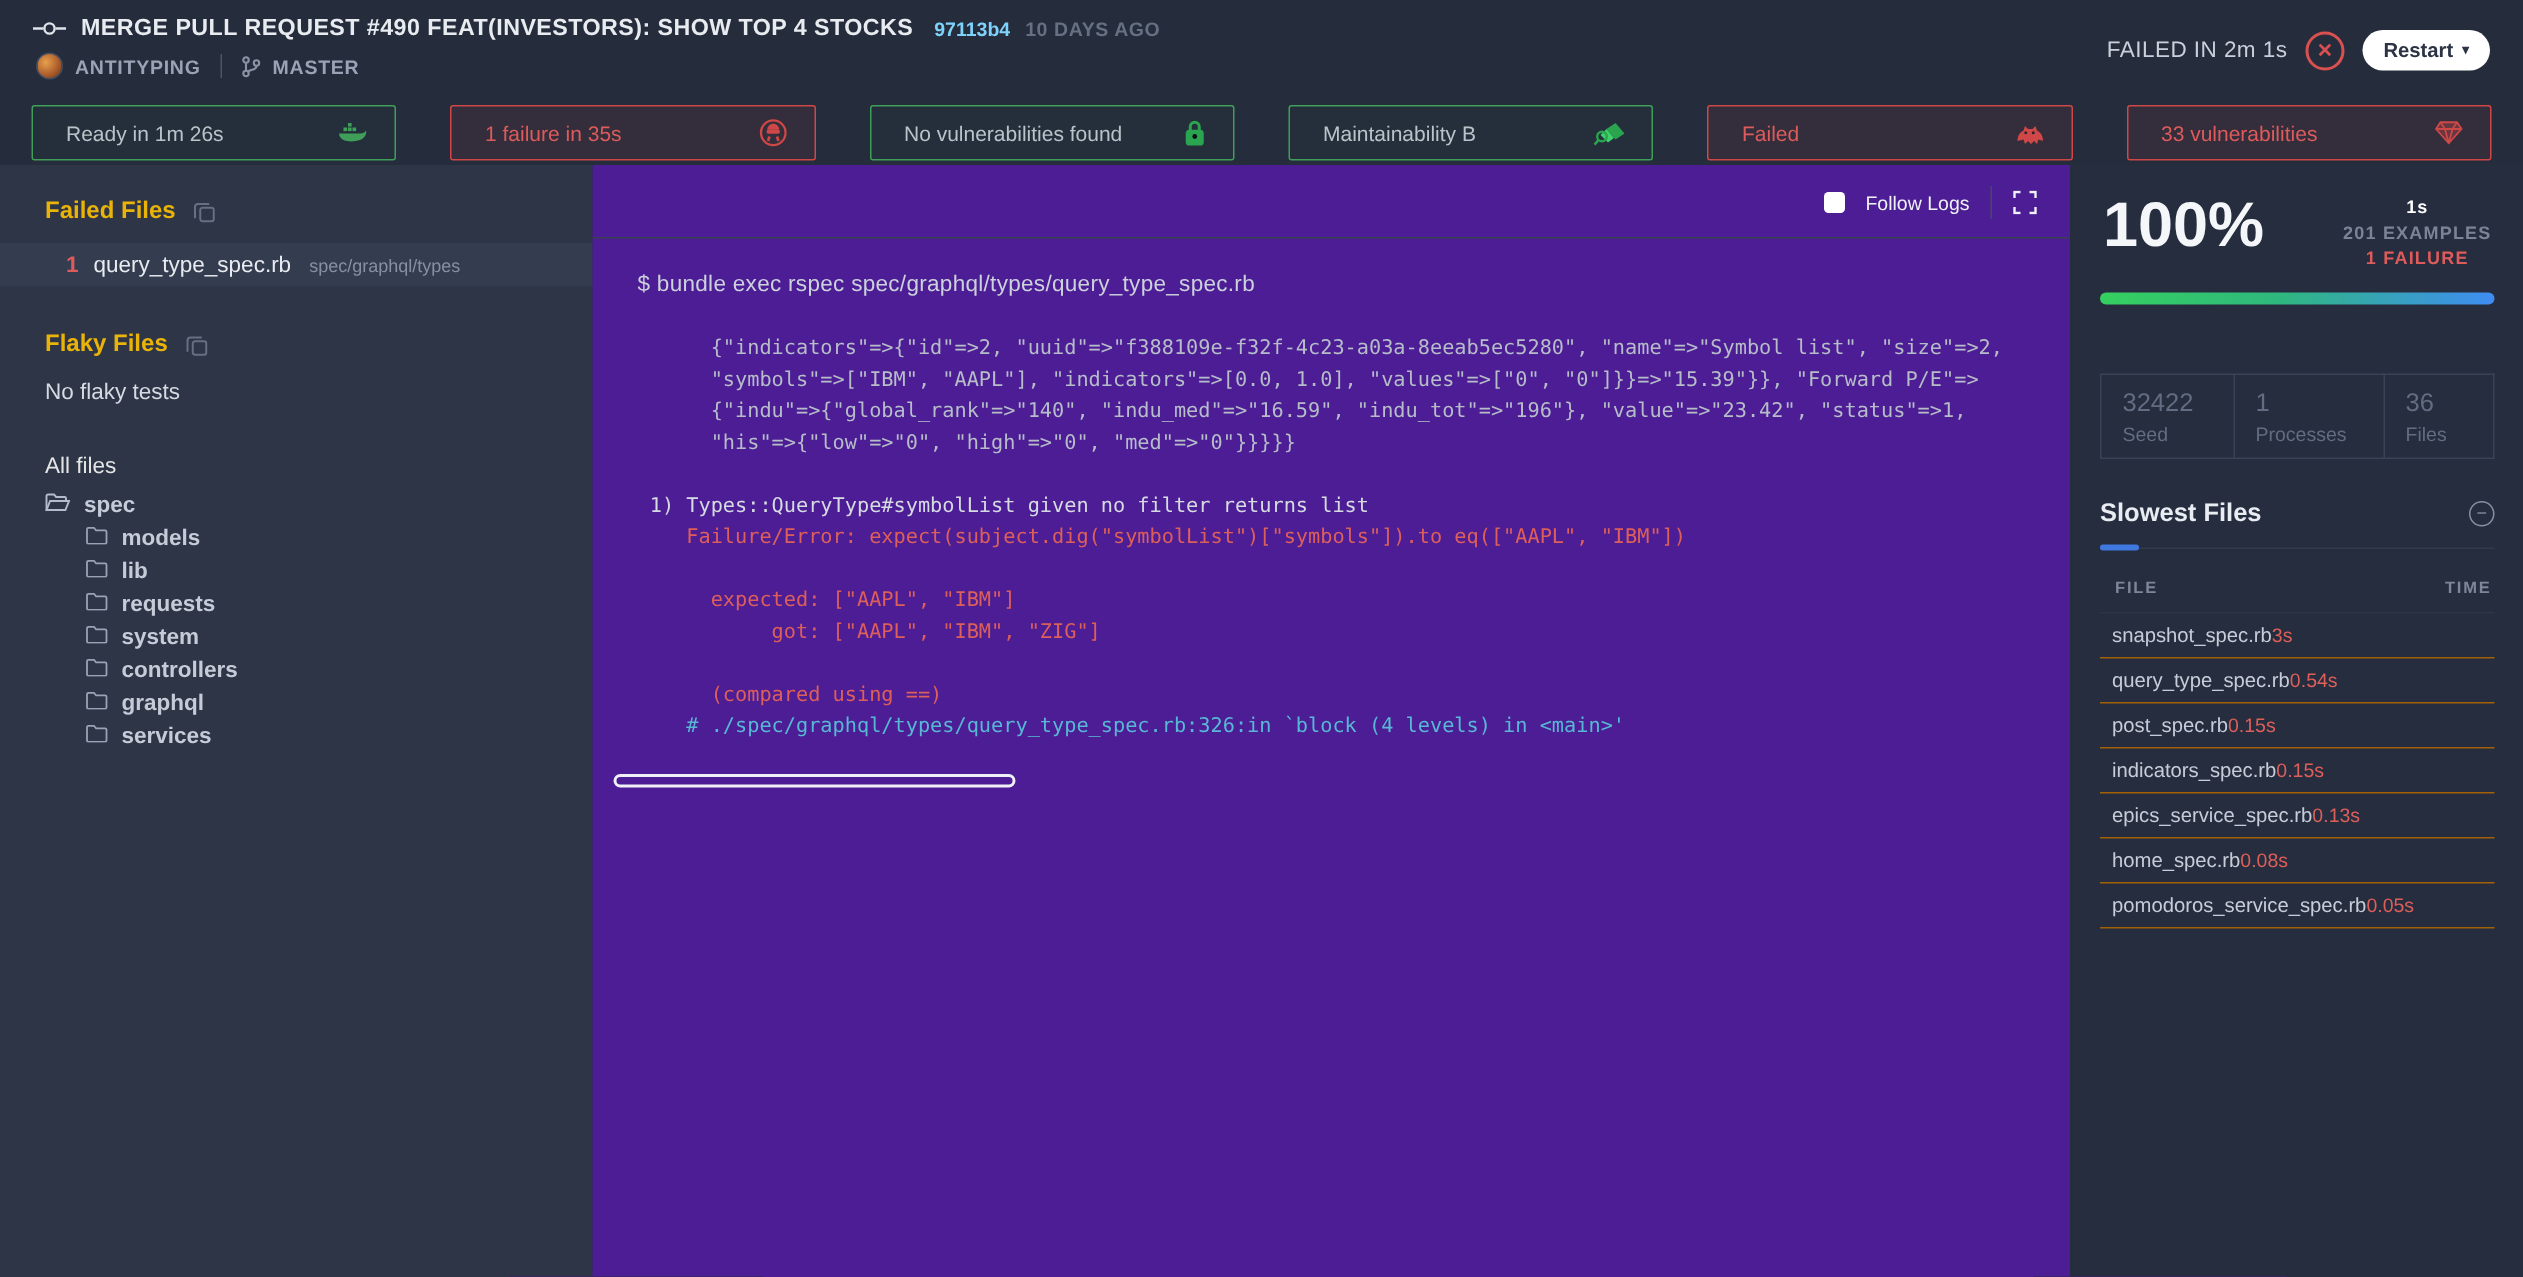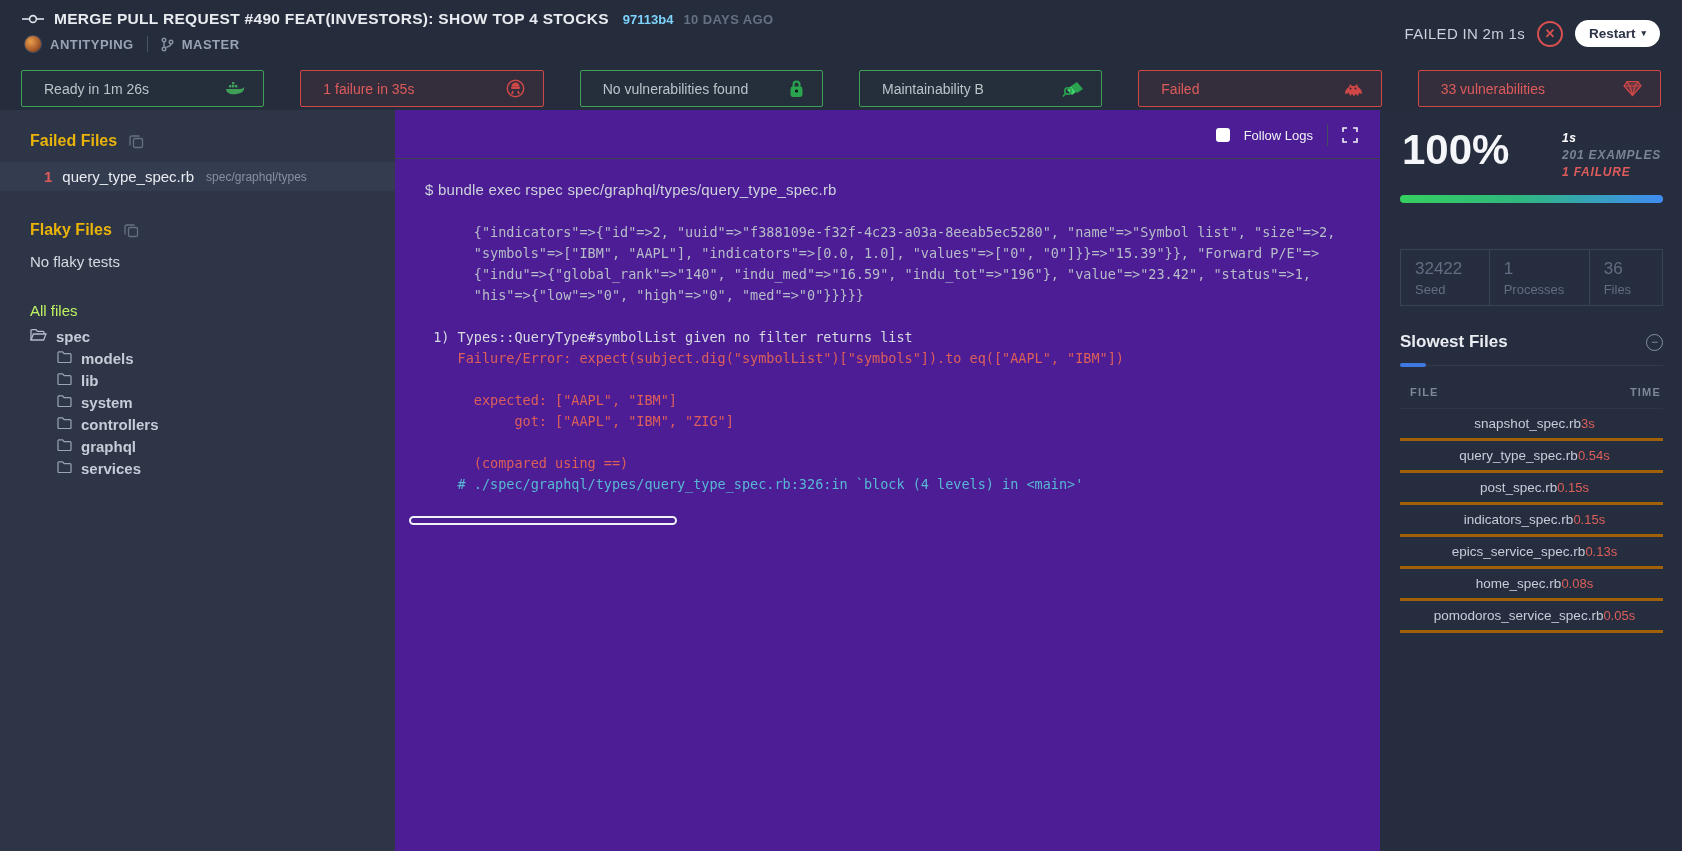--- a/index.html
+++ b/index.html
@@ -44,21 +44,21 @@
     color:#eab308; padding:0 30px; margin-bottom:12px; }
   .copy-icon { display:flex; opacity:.65; cursor:pointer; }
   .failed-row { display:flex; align-items:center; gap:10px; background:#343c4f;
     padding:6px 14px 6px 44px; cursor:pointer; }
   .failed-count { color:#dd5b5b; font-size:15px; font-weight:700; }
   .failed-name { color:#e8ebf0; font-size:15px; }
   .failed-path { color:#8790a3; font-size:12px; margin-left:2px; }
   .flaky-section { margin-top:30px; }
   .empty-text { font-size:15px; color:#d6dbe3; padding:2px 30px; }
   .allfiles-section { margin-top:30px; }
-  .allfiles-heading { font-size:15px; color:#bef264; padding:0 30px; margin-bottom:6px; }
+  .allfiles-heading { font-size:15px; color:#e5e5e5; padding:0 30px; margin-bottom:6px; }
   .tree { font-size:15px; color:#ccd2dd; }
   .tree-row { display:flex; gap:9px; padding:2.5px 30px; cursor:pointer; }
   .tree-row.child { padding-left:57px; }
   .tree-label { font-weight:600; color:#c5ccd8; }
   
   .terminal { background:#4c1d95; display:flex; flex-direction:column; overflow:hidden; }
   .term-header { display:flex; align-items:center; justify-content:flex-end; gap:14px;
     padding:14px 22px 12px 22px; border-bottom:1px solid #3a4150; margin:0 0 0 0; }
   .checkbox { width:14px; height:14px; background:#ffffff; border-radius:3px; cursor:pointer; }
   .follow-label { font-size:13px; color:#eef1f5; font-weight:400; }
@@ -71,21 +71,21 @@
   .tl.plain  { color:#b6bdc8; }
   .tl.bright { color:#d6dbe2; }
   .tl.red    { color:#dd5f5a; }
   .tl.cyan   { color:#58b7d4; }
   .hscrollbar { width:268px; height:9px; border:2px solid #eef1f5; border-radius:5px;
     margin-top:10px; margin-left:-16px; cursor:pointer; }
   
   .right-panel { background:#262d3e; padding:18px 19px 0 20px; }
   .summary-row { display:flex; justify-content:space-between; align-items:flex-start; padding:0 2px; }
   .percent { font-size:42px; font-weight:700; color:#f4f6f9; line-height:44px; }
-  .summary-meta { text-align:left; line-height:17px; padding-top:2px;font-style:italic; }
+  .summary-meta { text-align:center; line-height:17px; padding-top:2px; }
   .sm-duration { font-size:12px; font-weight:700; color:#ffffff; letter-spacing:.6px; }
   .sm-examples { font-size:12px; color:#7b8496; font-weight:600; letter-spacing:.8px; }
   .sm-failure  { font-size:12px; color:#dd5b5b; font-weight:700; letter-spacing:.8px; }
   .progress-bar { height:8px; border-radius:4px; margin-top:14px;
     background:linear-gradient(90deg,#35d060 0%, #2fb87e 45%, #3f8cf3 100%); }
   .stats-row { display:flex; margin-top:46px; }
   .stat-cell { border:1px solid #3a4256; padding:9px 14px 8px 14px; }
   .stat-cell + .stat-cell { border-left:none; }
   .stat-cell.c1 { flex:1.05; } .stat-cell.c2 { flex:1.25; } .stat-cell.c3 { flex:0.78; }
   .stat-value { font-size:17px; color:#626d83; }
@@ -95,22 +95,22 @@
   .minus-circle { width:17px; height:17px; border:1.4px solid #8790a3; border-radius:50%;
     color:#8790a3; display:flex; align-items:center; justify-content:center;
     font-size:12px; line-height:1; cursor:pointer; }
   .slowest-rule { height:1px; background:#323a4c; margin-top:13px; position:relative; }
   .slowest-rule .blue-seg { position:absolute; left:0; top:-2px; width:26px; height:4px;
     border-radius:2px; background:#3f78e0; }
   .slowest-table { margin-top:16px; }
   .st-header { display:flex; justify-content:space-between; padding:4px 2px 10px 10px;
     font-size:11px; font-weight:700; letter-spacing:1.2px; color:#7e8799;
     border-bottom:1px solid #2d3546; }
-  .st-row { display:flex; justify-content:center; align-items:center;
-    padding:7px 2px 7px 8px; border-bottom:3px solid #a16207; cursor:pointer; }
+  .st-row { display:flex; justify-content:flex-start; align-items:center;
+    padding:7px 2px 7px 8px; border-bottom:1px solid #a16207; cursor:pointer; }
   .st-file { font-size:13.5px; color:#c6cdd9; }
   .st-time { font-size:13px; color:#dd5f5a; }
   svg { display:block; }
 </style>
 </head>
 <body>
 
 <header class="topbar">
   <div class="topbar-left">
     <div class="title-row">
@@ -274,20 +274,28 @@
               </svg>
             </span>
           <span class="tree-label">lib</span>
         </div>
         <div class="tree-row child">
           <span>
               <svg width="15" height="13" viewBox="0 0 16 14" fill="none" stroke="#9aa3b5" stroke-width="1.3">
                 <path d="M1 12.5V3a1 1 0 0 1 1-1h4l1.5 1.8H14a1 1 0 0 1 1 1v7.7a1 1 0 0 1-1 1H2a1 1 0 0 1-1-1z"></path>
               </svg>
             </span>
+          <span class="tree-label">requests</span>
+        </div>
+        <div class="tree-row child">
+          <span>
+              <svg width="15" height="13" viewBox="0 0 16 14" fill="none" stroke="#9aa3b5" stroke-width="1.3">
+                <path d="M1 12.5V3a1 1 0 0 1 1-1h4l1.5 1.8H14a1 1 0 0 1 1 1v7.7a1 1 0 0 1-1 1H2a1 1 0 0 1-1-1z"></path>
+              </svg>
+            </span>
           <span class="tree-label">system</span>
         </div>
         <div class="tree-row child">
           <span>
               <svg width="15" height="13" viewBox="0 0 16 14" fill="none" stroke="#9aa3b5" stroke-width="1.3">
                 <path d="M1 12.5V3a1 1 0 0 1 1-1h4l1.5 1.8H14a1 1 0 0 1 1 1v7.7a1 1 0 0 1-1 1H2a1 1 0 0 1-1-1z"></path>
               </svg>
             </span>
           <span class="tree-label">controllers</span>
         </div>

